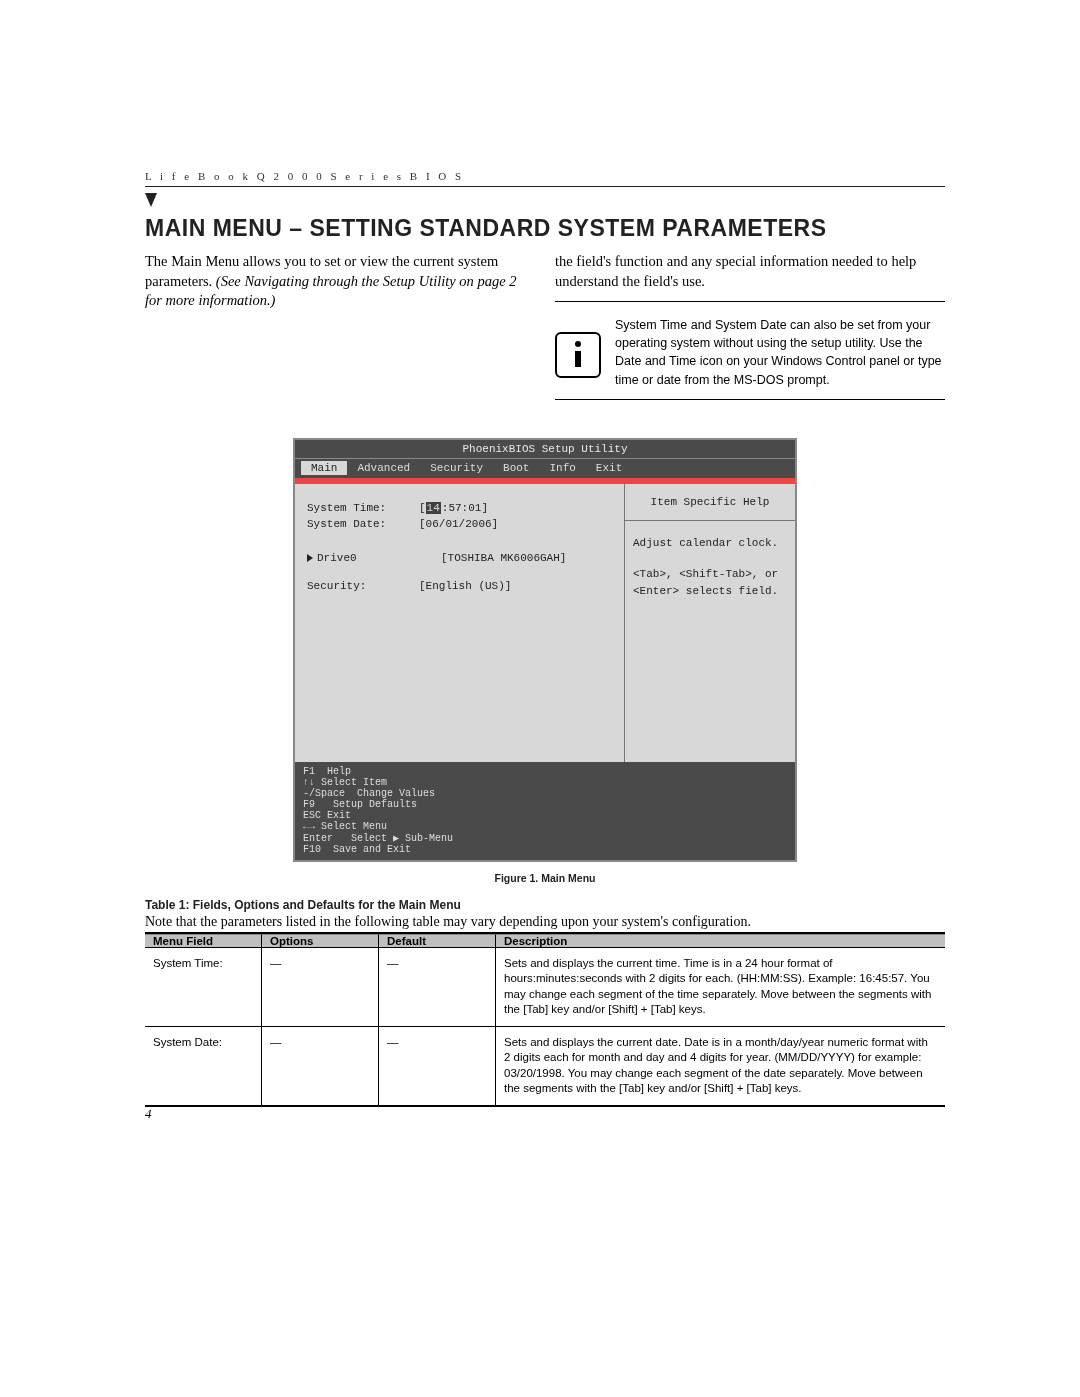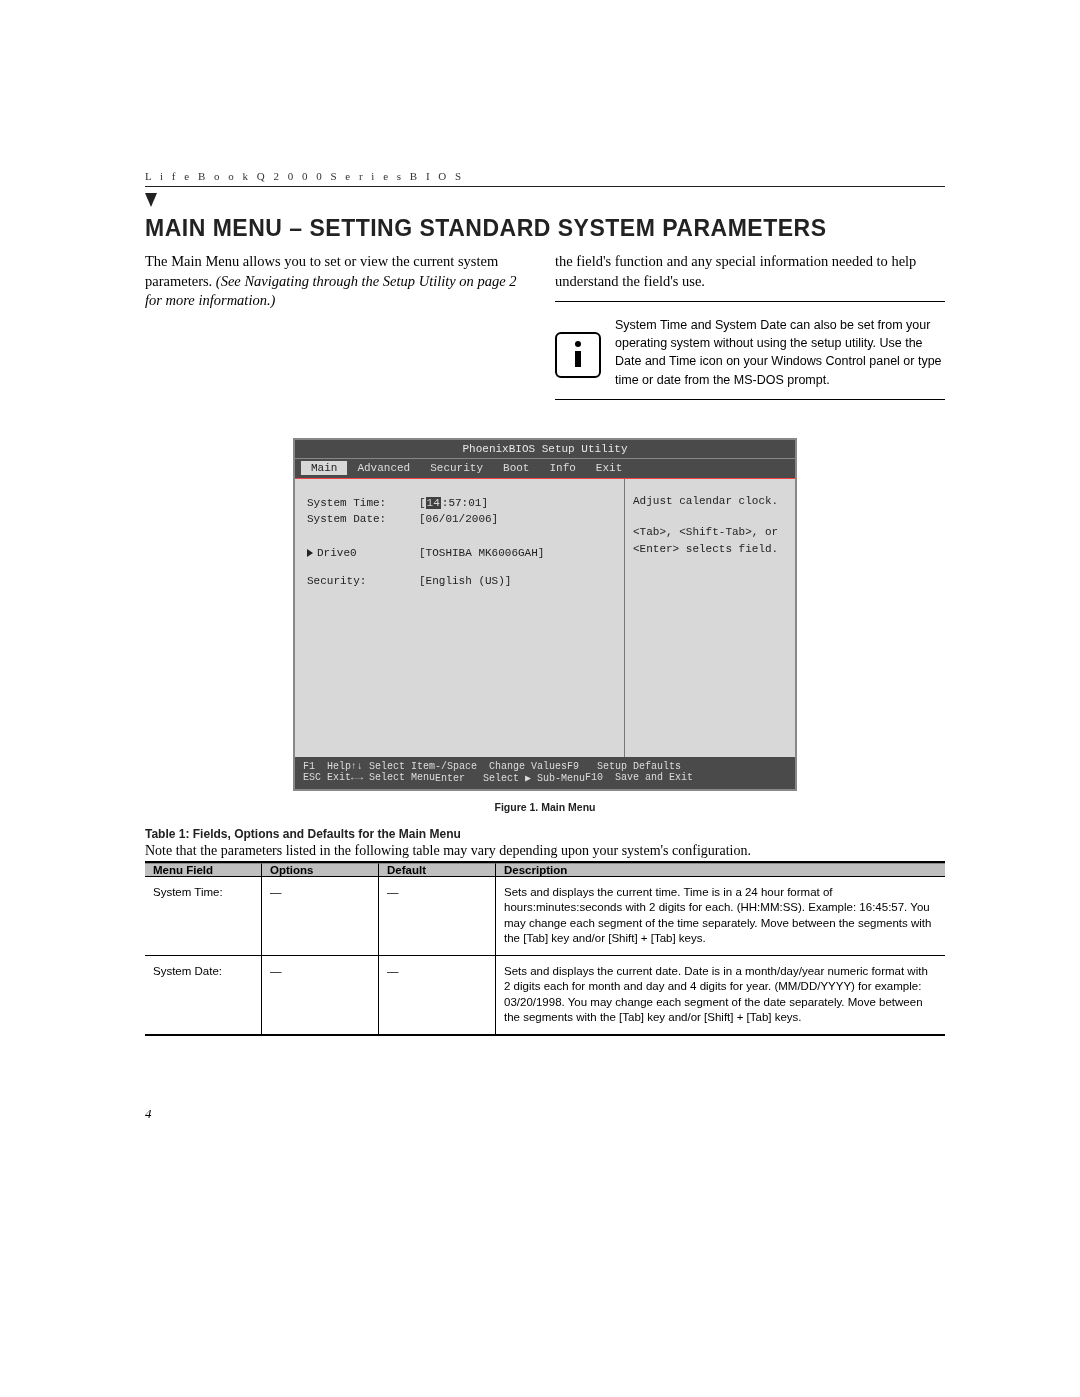--- a/index.html
+++ b/index.html
@@ -116,21 +116,21 @@
     color: #e8e8e8;
     text-align: center;
     padding: 3px 0;
     border-bottom: 1px solid #888;
   }
   .bios-menubar {
     display: flex;
     background: #4a4a4a;
     color: #ddd;
     padding: 2px 6px 3px 6px;
-    border-bottom: 1px solid #ef4444;
+    border-bottom: 6px solid #ef4444;
     gap: 0;
   }
   .bios-tab {
     padding: 1px 10px;
   }
   .bios-tab.selected {
     background: #d8d8d8;
     color: #222;
   }
   .bios-body {
@@ -144,21 +144,21 @@
     padding: 18px 12px 10px 12px;
     border-right: 1px solid #777;
     position: relative;
   }
   .bios-row {
     display: flex;
     margin-bottom: 4px;
   }
   .bios-row .lbl { width: 112px; }
   .bios-row .val { }
-  .bios-row.sp { margin-top: 22px; }
+  .bios-row.sp { margin-top: 22px; gap: 22px; }
   .bios-row.sp2 { margin-top: 16px; }
   .tri {
     display: inline-block;
     width: 0; height: 0;
     border-top: 4px solid transparent;
     border-bottom: 4px solid transparent;
     border-left: 6px solid #222;
     margin-right: 4px;
     vertical-align: middle;
   }
@@ -178,20 +178,21 @@
   }
   .bios-footer {
     background: #4a4a4a;
     color: #ddd;
     padding: 4px 8px 5px 8px;
     font-size: 10px;
   }
   .bios-footer .frow {
     display: flex;
     justify-content: flex-start;
+    flex-direction: column;
   }
   .bios-footer .fitem { white-space: pre; }
   .figcap {
     text-align: center;
     font-family: Arial, Helvetica, sans-serif;
     font-size: 10.5px;
     font-weight: 700;
     margin-top: 10px;
     color: #222;
   }
@@ -306,20 +307,21 @@
         <div class="bios-row sp">
           <span class="lbl"><span class="tri"></span><span>Drive0</span></span>
           <span class="val">[TOSHIBA MK6006GAH]</span>
         </div>
         <div class="bios-row sp2">
           <span class="lbl">Security:</span>
           <span class="val">[English (US)]</span>
         </div>
       </div>
       <div class="bios-right">
+        <div class="help-title">Item Specific Help</div>
         <div class="help-body">
           <div>Adjust calendar clock.</div>
           <div style="height:14px"></div>
           <div>&lt;Tab&gt;, &lt;Shift-Tab&gt;, or &lt;Enter&gt; selects field.</div>
         </div>
       </div>
     </div>
     <div class="bios-footer">
       <div class="frow">
         <span class="fitem">F1  Help</span>

